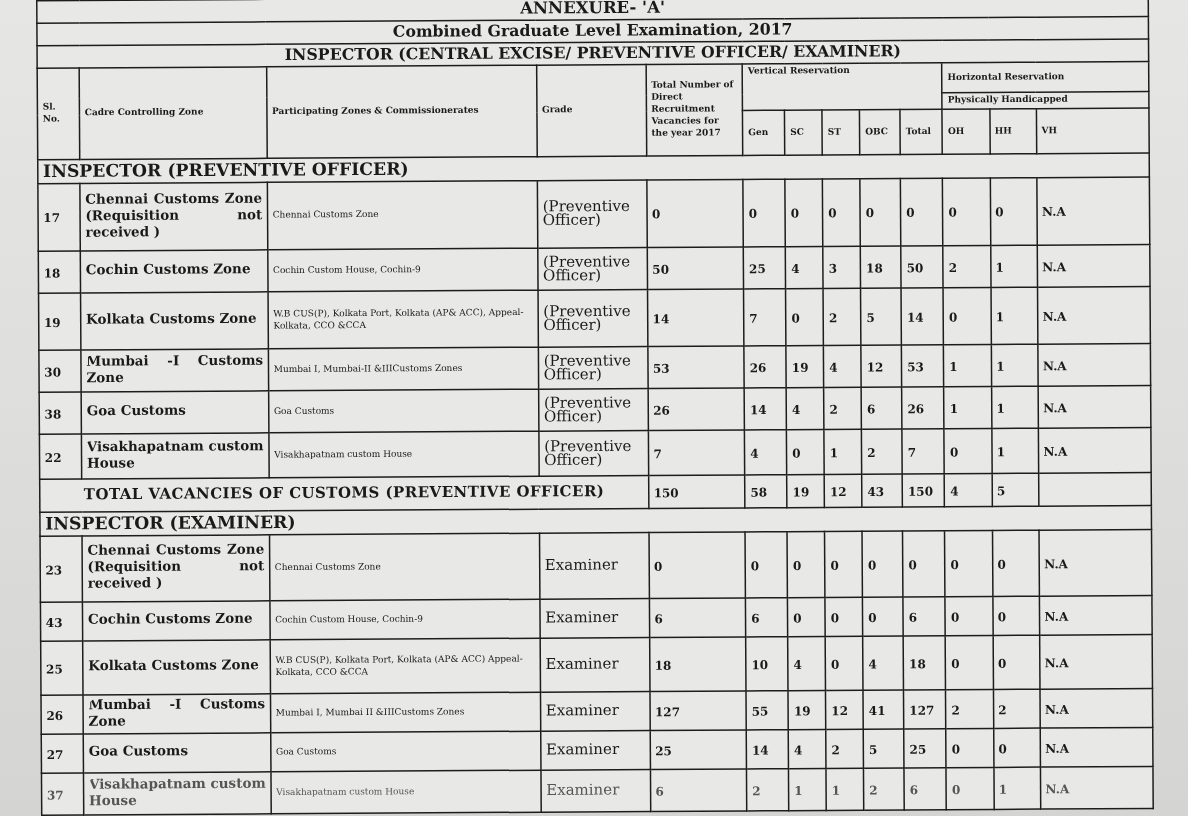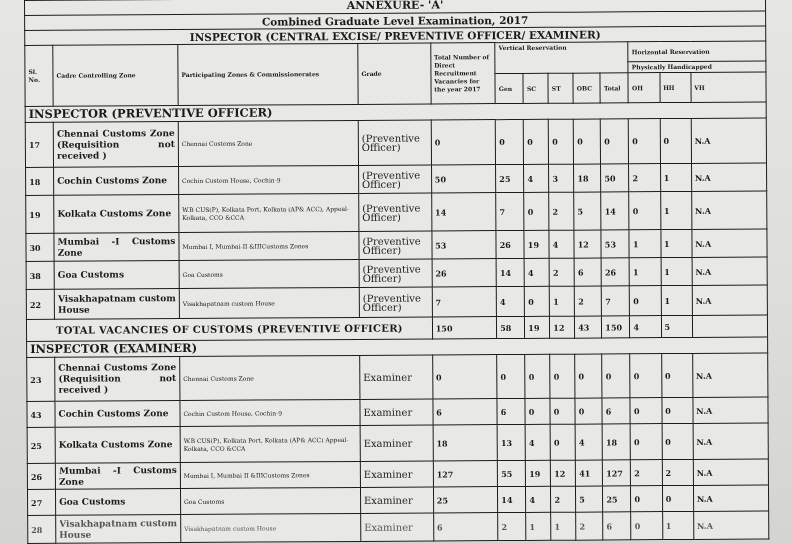--- a/index.html
+++ b/index.html
@@ -242,21 +242,21 @@
     <td class="num">0</td>
     <td class="num">0</td>
     <td class="num">N.A</td>
   </tr>
   <tr style="height:36px">
     <td class="sl">25</td>
     <td class="cadre">Kolkata Customs Zone</td>
     <td class="part">W.B CUS(P), Kolkata Port, Kolkata (AP&amp; ACC) Appeal- Kolkata, CCO &amp;CCA</td>
     <td class="grade">Examiner</td>
     <td class="num">18</td>
-    <td class="num">13</td>
+    <td class="num">10</td>
     <td class="num">4</td>
     <td class="num">0</td>
     <td class="num">4</td>
     <td class="num">18</td>
     <td class="num">0</td>
     <td class="num">0</td>
     <td class="num">N.A</td>
   </tr>
   <tr style="height:26px">
     <td class="sl">26</td>
@@ -282,21 +282,21 @@
     <td class="num">14</td>
     <td class="num">4</td>
     <td class="num">2</td>
     <td class="num">5</td>
     <td class="num">25</td>
     <td class="num">0</td>
     <td class="num">0</td>
     <td class="num">N.A</td>
   </tr>
   <tr style="height:28px" class="faded">
-    <td class="sl">28</td>
+    <td class="sl">37</td>
     <td class="cadre">Visakhapatnam custom House</td>
     <td class="part">Visakhapatnam custom House</td>
     <td class="grade">Examiner</td>
     <td class="num">6</td>
     <td class="num">2</td>
     <td class="num">1</td>
     <td class="num">1</td>
     <td class="num">2</td>
     <td class="num">6</td>
     <td class="num">0</td>

